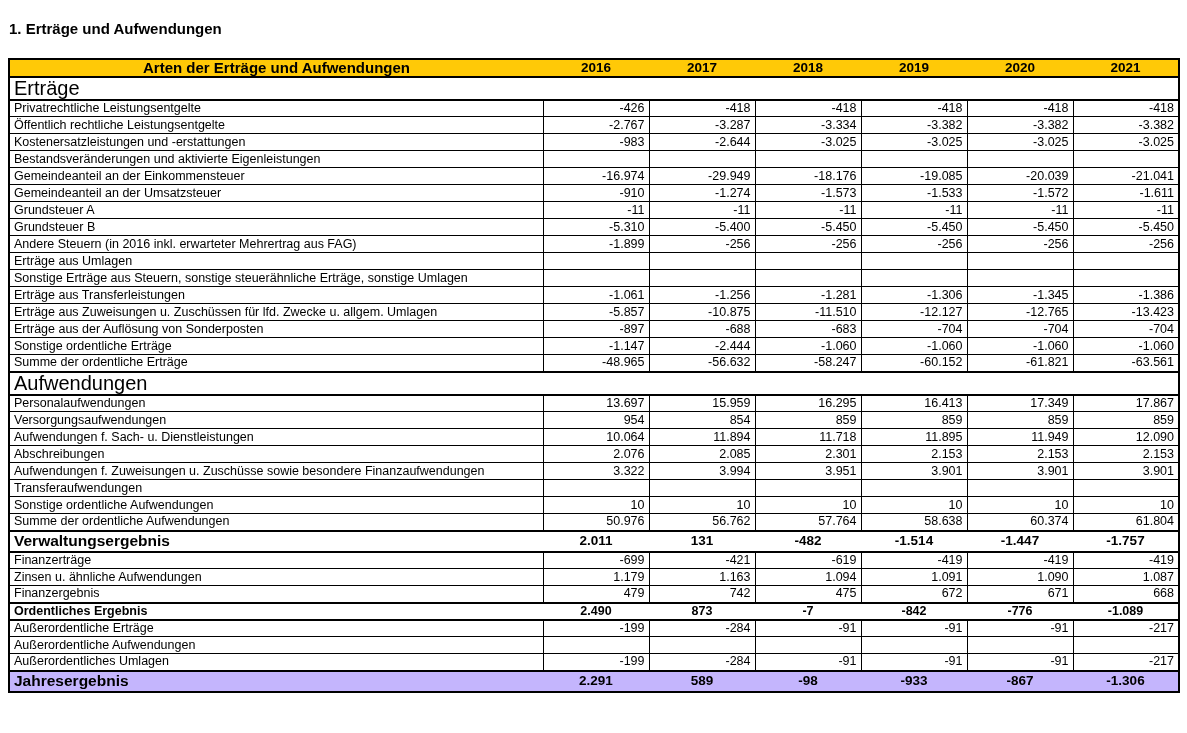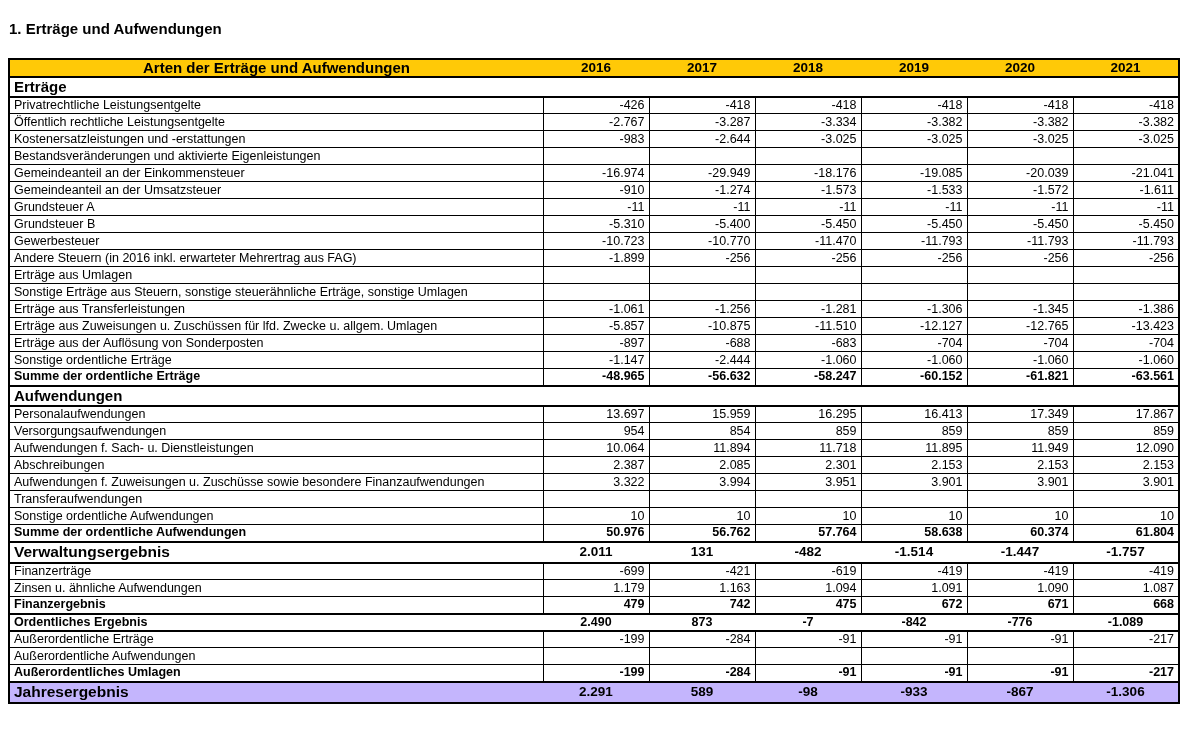--- a/index.html
+++ b/index.html
@@ -44,27 +44,27 @@
     background: #ffc907;
     font-weight: 700;
     text-align: center;
     height: 15px;
   }
   thead th.h-label { font-size: 15px; }
   thead th.h-year  { font-size: 13.5px; }
   td.lab { text-align: left; }
   td.val { text-align: right; }
   tr.r-section td {
-    font-weight: 700;
-    font-size: 15px;
+    font-weight: 400;
+    font-size: 20px;
     height: 20px;
     border-top: 2px solid #000;
     border-bottom: 2px solid #000;
   }
-  tr.r-sum td { font-weight: 700; }
+  tr.r-sum td { font-weight: 400; }
   tr.r-result td, tr.r-resultbig td, tr.r-grand td {
     font-weight: 700;
     border-top: 2px solid #000;
     border-bottom: 2px solid #000;
   }
   tr.r-result td.val, tr.r-resultbig td.val, tr.r-grand td.val {
     text-align: center;
     border-left: 0;
     border-right: 0;
   }
@@ -171,29 +171,20 @@
         <tr class="r-data">
           <td class="lab">Grundsteuer B</td>
           <td class="val">-5.310</td>
           <td class="val">-5.400</td>
           <td class="val">-5.450</td>
           <td class="val">-5.450</td>
           <td class="val">-5.450</td>
           <td class="val">-5.450</td>
         </tr>
         <tr class="r-data">
-          <td class="lab">Gewerbesteuer</td>
-          <td class="val">-10.723</td>
-          <td class="val">-10.770</td>
-          <td class="val">-11.470</td>
-          <td class="val">-11.793</td>
-          <td class="val">-11.793</td>
-          <td class="val">-11.793</td>
-        </tr>
-        <tr class="r-data">
           <td class="lab">Andere Steuern (in 2016 inkl. erwarteter Mehrertrag aus FAG)</td>
           <td class="val">-1.899</td>
           <td class="val">-256</td>
           <td class="val">-256</td>
           <td class="val">-256</td>
           <td class="val">-256</td>
           <td class="val">-256</td>
         </tr>
         <tr class="r-data">
           <td class="lab">Erträge aus Umlagen</td>
@@ -283,21 +274,21 @@
           <td class="lab">Aufwendungen f. Sach- u. Dienstleistungen</td>
           <td class="val">10.064</td>
           <td class="val">11.894</td>
           <td class="val">11.718</td>
           <td class="val">11.895</td>
           <td class="val">11.949</td>
           <td class="val">12.090</td>
         </tr>
         <tr class="r-data">
           <td class="lab">Abschreibungen</td>
-          <td class="val">2.387</td>
+          <td class="val">2.076</td>
           <td class="val">2.085</td>
           <td class="val">2.301</td>
           <td class="val">2.153</td>
           <td class="val">2.153</td>
           <td class="val">2.153</td>
         </tr>
         <tr class="r-data">
           <td class="lab">Aufwendungen f. Zuweisungen u. Zuschüsse sowie besondere Finanzaufwendungen</td>
           <td class="val">3.322</td>
           <td class="val">3.994</td>

